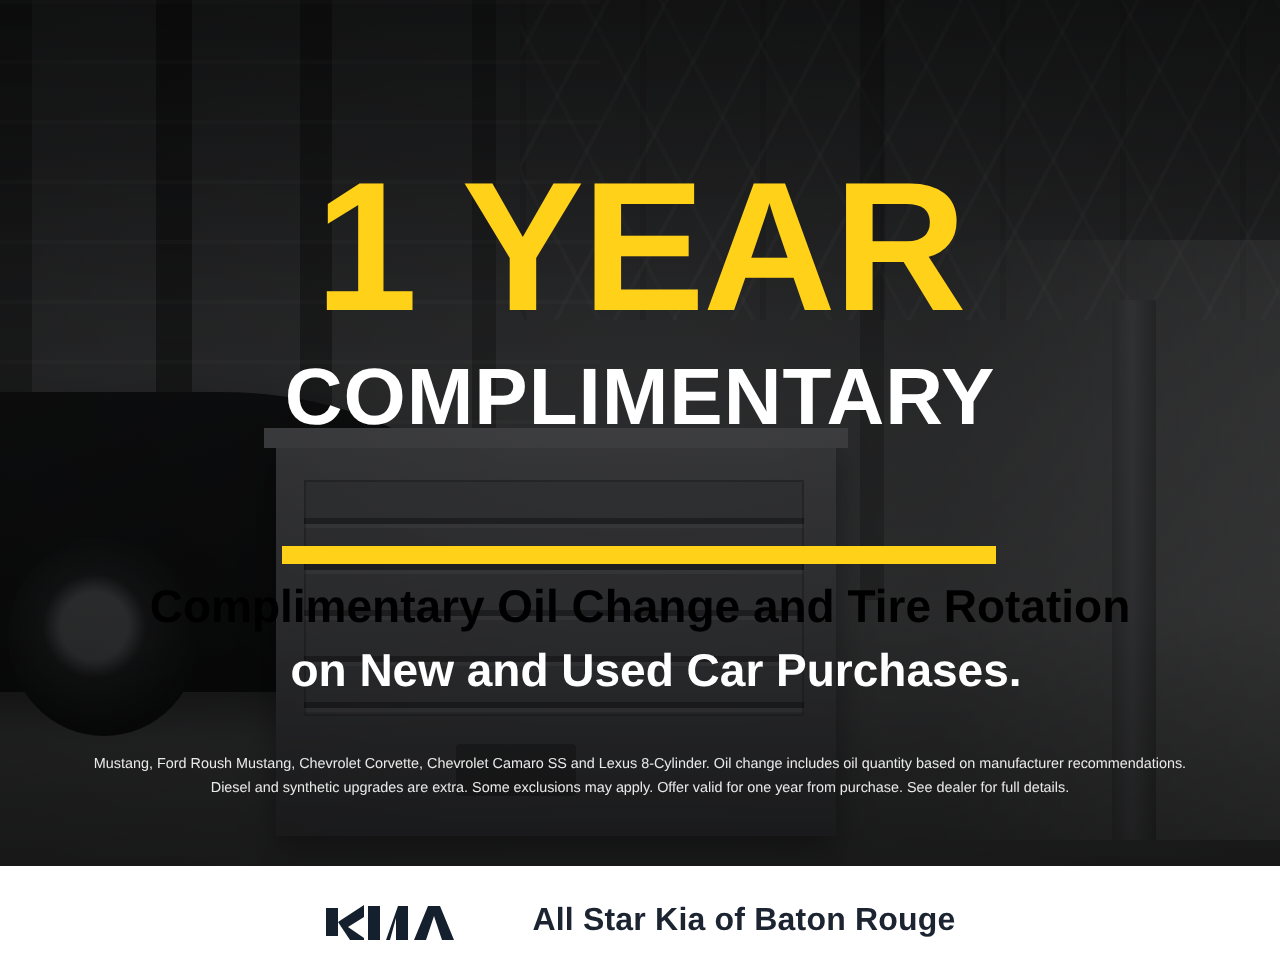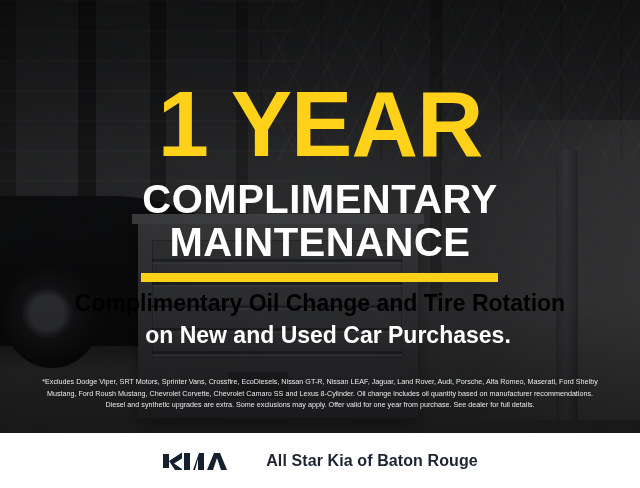--- a/index.html
+++ b/index.html
@@ -267,30 +267,28 @@
     <div class="bay-light"></div>
     <div class="scrim"></div>
   </div>
 
   <div class="content">
 
     <div class="headline-year">1 YEAR</div>
 
     <div class="headline-sub1">COMPLIMENTARY</div>
 
-    <div class="headline-sub2">MAINTENANCE</div>
 
     <div class="divider"></div>
 
     <div class="body-line1">Complimentary Oil Change and Tire Rotation</div>
 
     <div class="body-line2">on New and Used Car Purchases.</div>
 
     <div class="disclaimer">
-      <div>*Excludes Dodge Viper, SRT Motors, Sprinter Vans, Crossfire, EcoDiesels, Nissan GT-R, Nissan LEAF, Jaguar, Land Rover, Audi, Porsche, Alfa Romeo, Maserati, Ford Shelby</div>
       <div>Mustang, Ford Roush Mustang, Chevrolet Corvette, Chevrolet Camaro SS and Lexus 8-Cylinder. Oil change includes oil quantity based on manufacturer recommendations.</div>
       <div>Diesel and synthetic upgrades are extra. Some exclusions may apply. Offer valid for one year from purchase. See dealer for full details.</div>
     </div>
 
   </div>
 
   <div class="footer">
     <svg class="kia-logo" width="68" height="22" viewBox="0 0 136 44">
       <g fill="#15202E">
         <path d="M2 8 L14 8 L14 36 L2 36 Z"></path>

